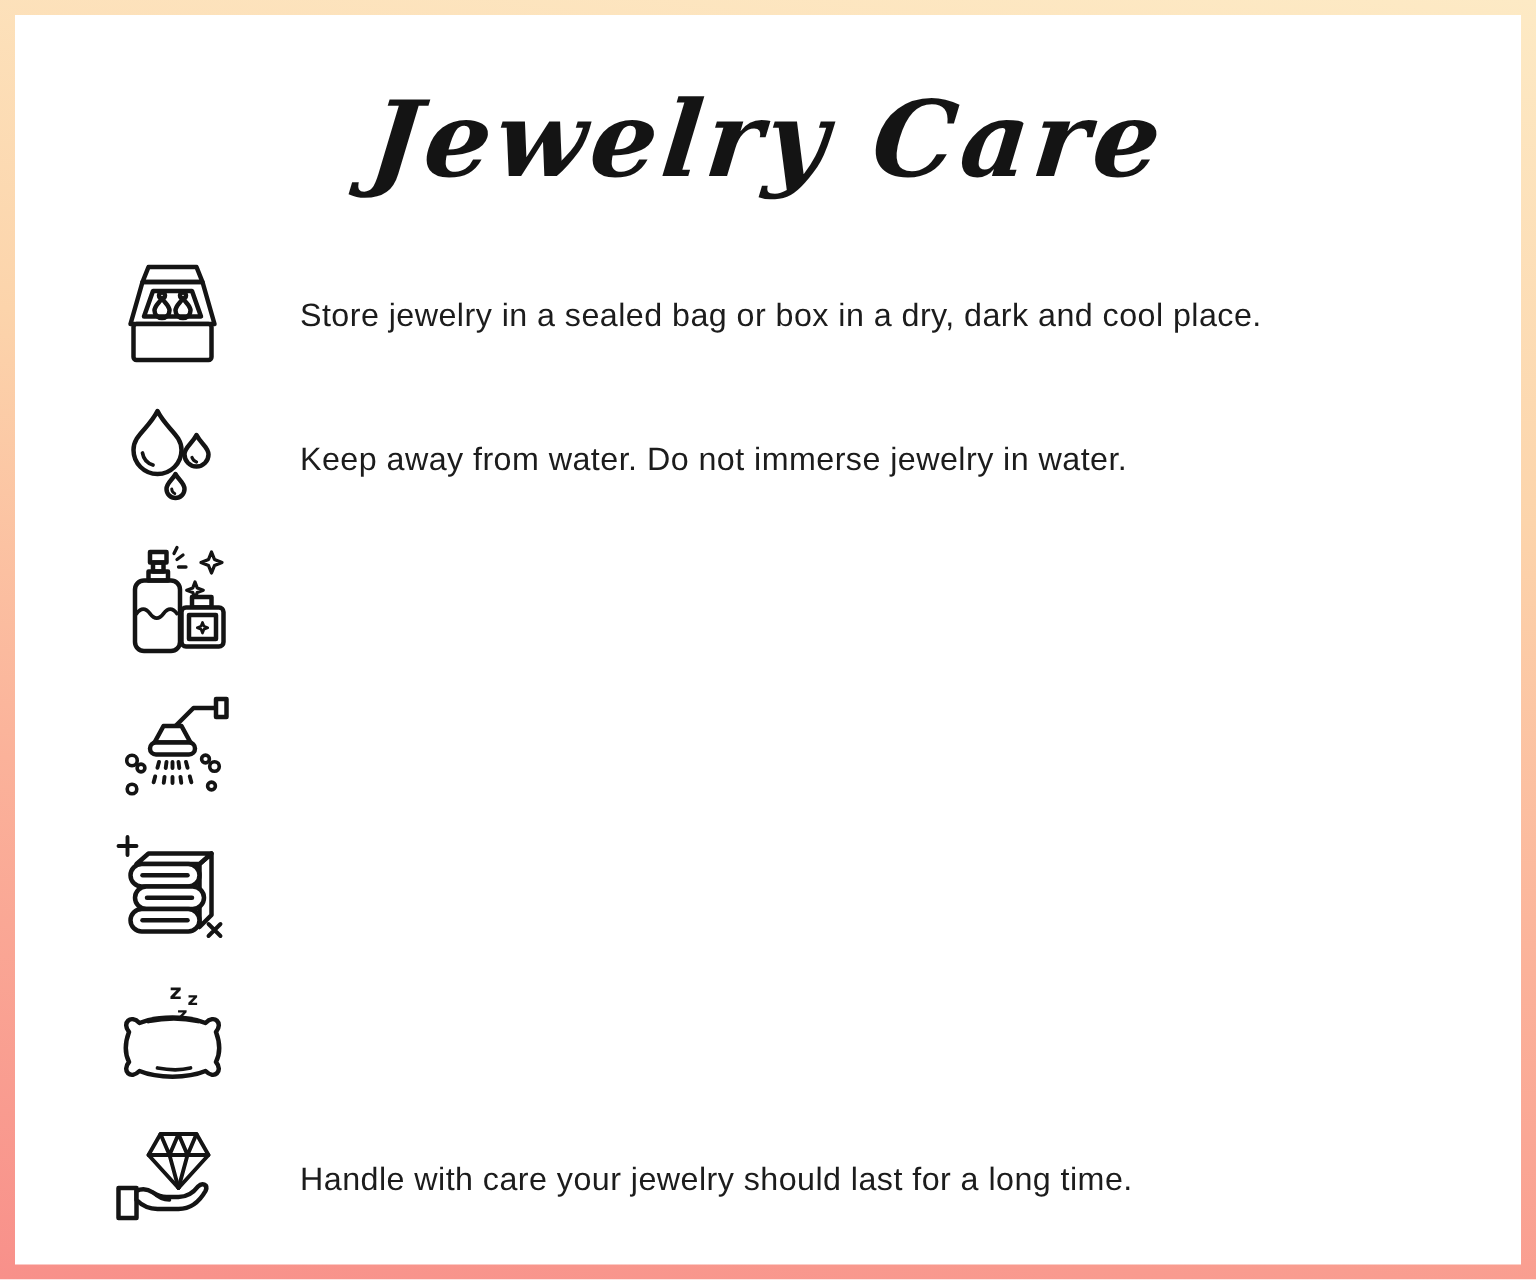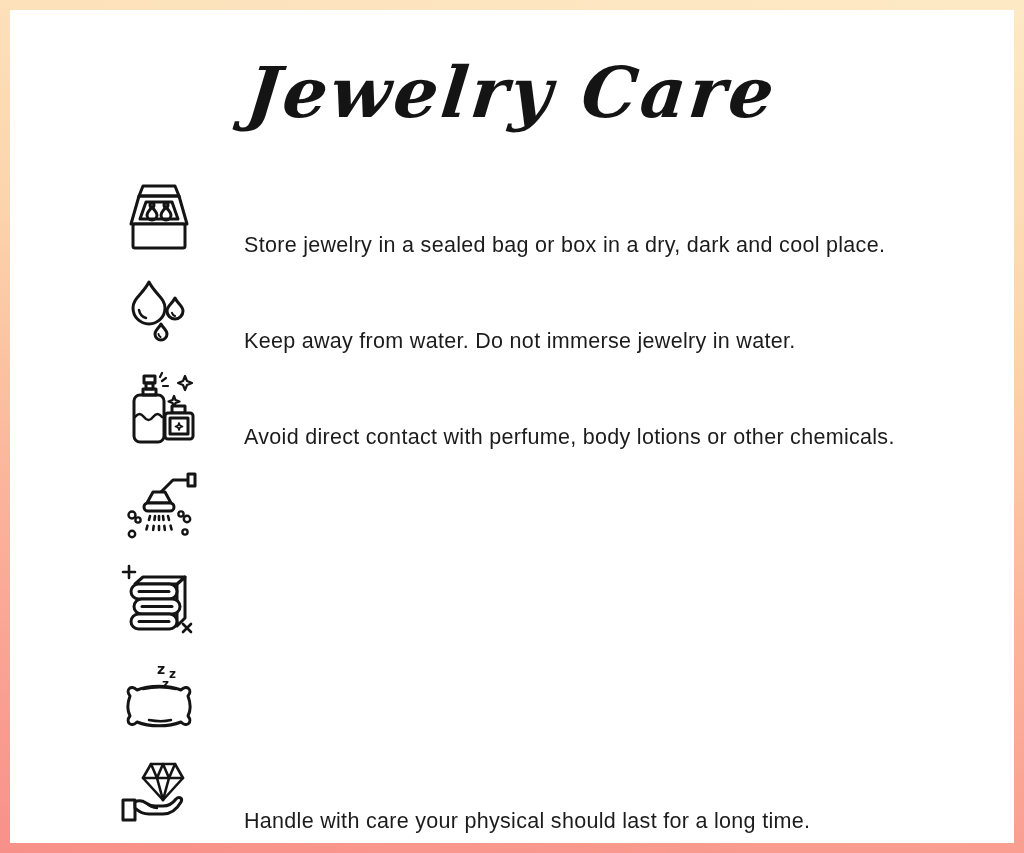--- a/index.html
+++ b/index.html
@@ -31,23 +31,22 @@
     font-size: 70px;
     letter-spacing: 3px;
     color: #141414;
     transform: skewX(-6deg);
   }
 
   .rows { margin-top: 6px; }
 
   .row {
     display: flex;
-    align-items: flex-end;
+    align-items: center;
     height: 96px;
-    padding-left: 44px;
   }
   .icon-cell {
     width: 150px;
     margin-left: 30px;
     flex: 0 0 auto;
     display: flex;
     align-items: center;
     justify-content: center;
   }
   .icon-cell svg {
@@ -123,21 +122,20 @@
             <path d="M16,47 c3,-4 6,-4 9,0 s6,4 9,0 s6,-4 9,0" stroke-width="2.5"></path>
             <path d="M43,11 l4,-3 M44,16 l5,0 M41,7 l2,-4" stroke-width="2.2"></path>
             <path d="M55,26 l1.5,4 4,1.5 -4,1.5 -1.5,4 -1.5,-4 -4,-1.5 4,-1.5 Z" stroke-width="2.2"></path>
             <path d="M66,6 l2,5 5,2 -5,2 -2,5 -2,-5 -5,-2 5,-2 Z" stroke-width="2.2"></path>
             <rect class="fillw" x="53" y="36" width="13" height="7"></rect>
             <rect class="fillw" x="46" y="43" width="28" height="26" rx="3"></rect>
             <rect class="fillw" x="51" y="48" width="18" height="16"></rect>
             <path d="M60,53 l1,2.5 2.5,1 -2.5,1 -1,2.5 -1,-2.5 -2.5,-1 2.5,-1 Z" stroke-width="1.8"></path>
           </svg>
         </div>
-        <div class="text">Avoid direct contact with perfume, body lotions or other chemicals.</div>
       </div>
 
       <div class="row">
         <div class="icon-cell">
           <svg viewBox="0 0 80 80">
             <polyline points="40,28 54,14 70,14"></polyline>
             <rect class="fillw" x="69" y="8" width="7" height="12"></rect>
             <polygon class="fillw" points="34,26 46,26 52,37 28,37"></polygon>
             <rect class="fillw" x="25" y="37" width="30" height="8" rx="4"></rect>
             <g stroke-width="2.6" stroke-dasharray="4 6">
@@ -197,18 +195,18 @@
               <line x1="24" y1="24" x2="64" y2="24"></line>
               <polyline points="32,10 38,24 44,10 50,24 56,10"></polyline>
               <line x1="38" y1="24" x2="44" y2="46"></line>
               <line x1="50" y1="24" x2="44" y2="46"></line>
             </g>
             <rect class="fillw" x="4" y="46" width="12" height="20"></rect>
             <path class="fillw" d="M16,48 C20,46 24,47 27,49 C30,51 33,52 36,52 L44,52 C50,52 54,49 57,45 C60,42 64,44 62,48 C58,55 52,60 44,60 L30,60 C24,60 19,57 16,54 Z"></path>
             <path d="M27,49 C30,52 34,54 38,54" stroke-width="2.4"></path>
           </svg>
         </div>
-        <div class="text">Handle with care your physical should last for a long time.</div>
+        <div class="text">Handle with care your jewelry should last for a long time.</div>
       </div>
 
     </div>
   </div>
 </div>
 
 </body></html>

